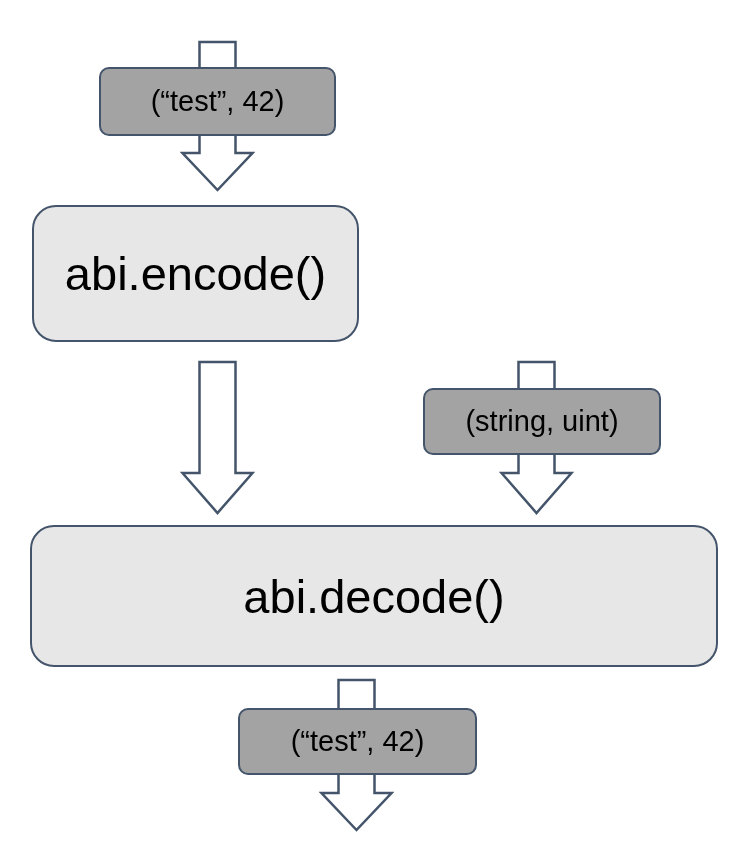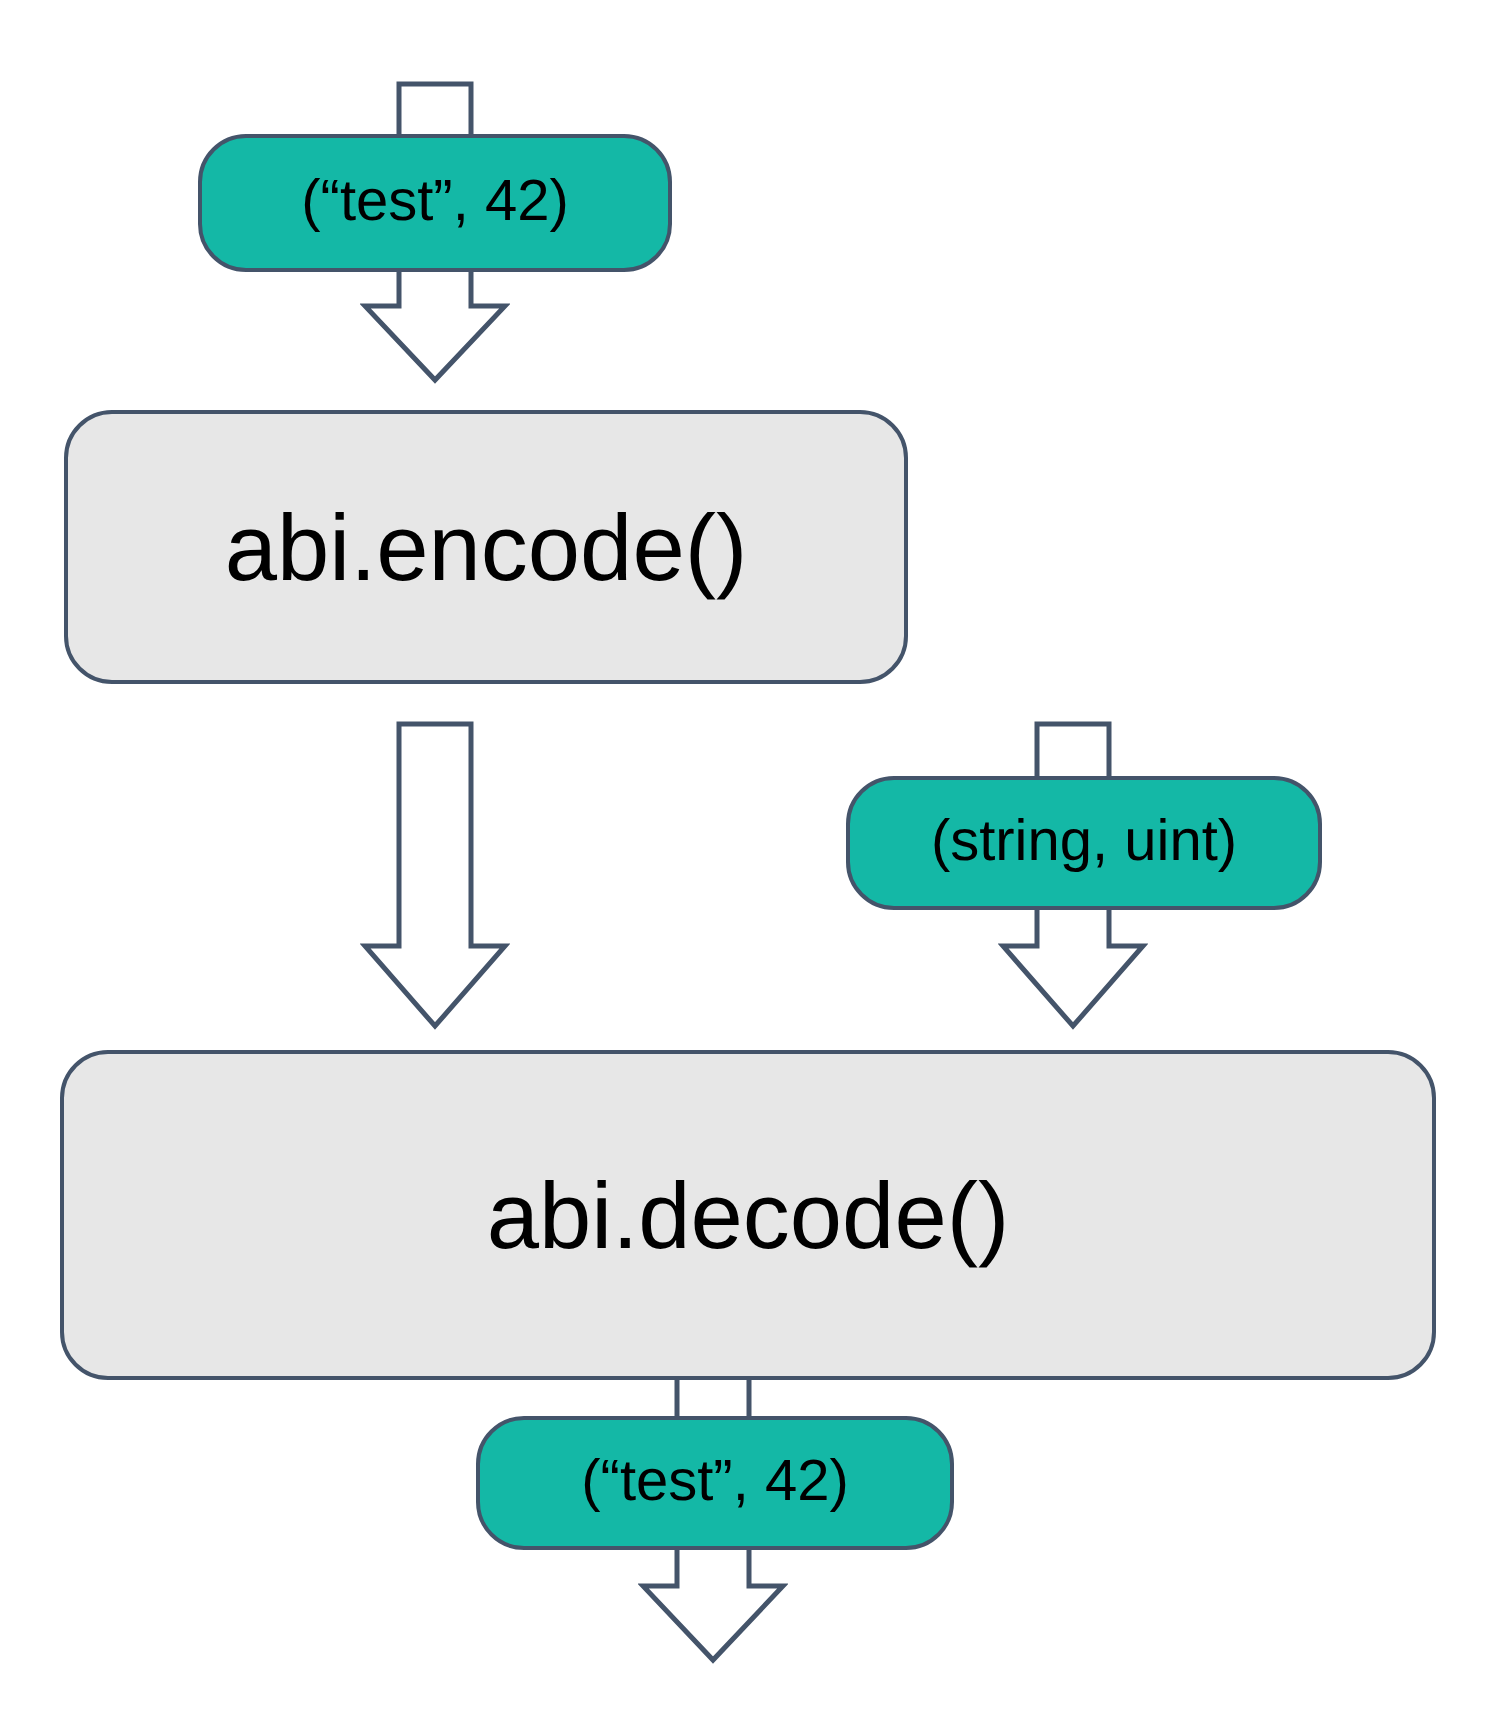--- a/index.html
+++ b/index.html
@@ -21,23 +21,23 @@
   }
   .arrow polygon {
     fill: #ffffff;
     stroke: #44546A;
     stroke-width: 2.5;
     stroke-linejoin: miter;
   }
   .label-pill {
     position: absolute;
     box-sizing: border-box;
-    background: #14b8a6;
+    background: #a3a3a3;
     border: 2.5px solid #44546A;
-    border-radius: 24px;
+    border-radius: 10px;
     display: flex;
     align-items: center;
     justify-content: center;
     font-size: 29px;
     color: #000000;
     line-height: 1;
   }
   .process-box {
     position: absolute;
     box-sizing: border-box;
@@ -55,22 +55,22 @@
   #arrow-input   { left: 180px; top: 40px; }
   #arrow-encoded { left: 180px; top: 360px; }
   #arrow-types   { left: 499px; top: 360px; }
   #arrow-output  { left: 319px; top: 678px; }
 
   #label-input   { left: 99px;  top: 67px;  width: 237px; height: 69px; }
   #label-encoded { left: 100px; top: 388px; width: 237px; height: 67px; }
   #label-types   { left: 423px; top: 388px; width: 238px; height: 67px; }
   #label-output  { left: 238px; top: 708px; width: 239px; height: 67px; }
 
-  #box-encode { left: 32px; top: 205px; width: 422px; height: 137px; }
-  #box-decode { left: 30px; top: 525px; width: 688px; height: 165px; }
+  #box-encode { left: 32px; top: 205px; width: 327px; height: 137px; }
+  #box-decode { left: 30px; top: 525px; width: 688px; height: 142px; }
 </style>
 </head>
 <body>
 
 <div class="canvas">
 
   <svg id="arrow-input" class="arrow" width="75" height="152" viewBox="0 0 75 152">
     <polygon points="19.5,2 55.5,2 55.5,113 72.5,113 37.5,150 2.5,113 19.5,113"></polygon>
   </svg>
 

